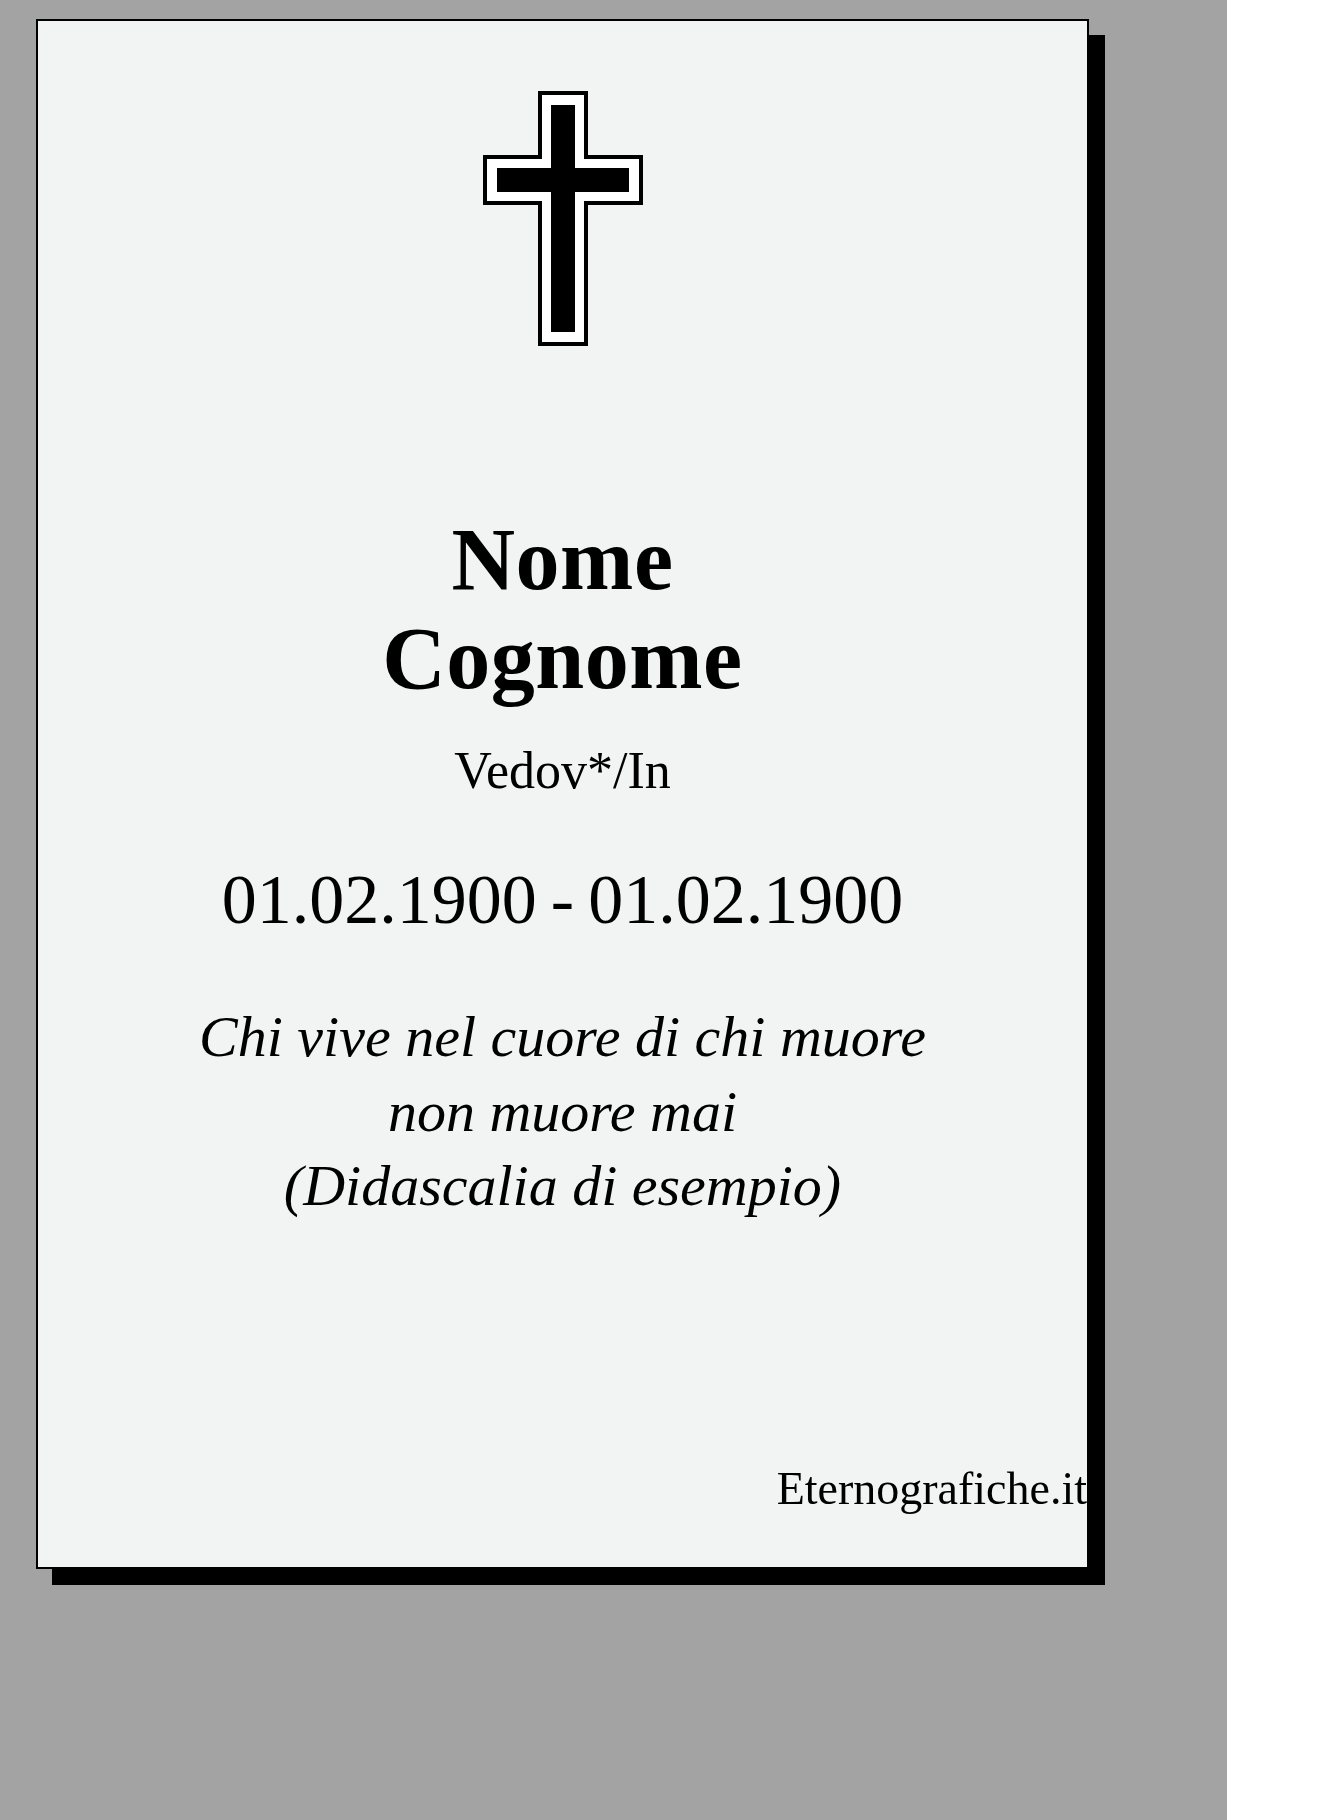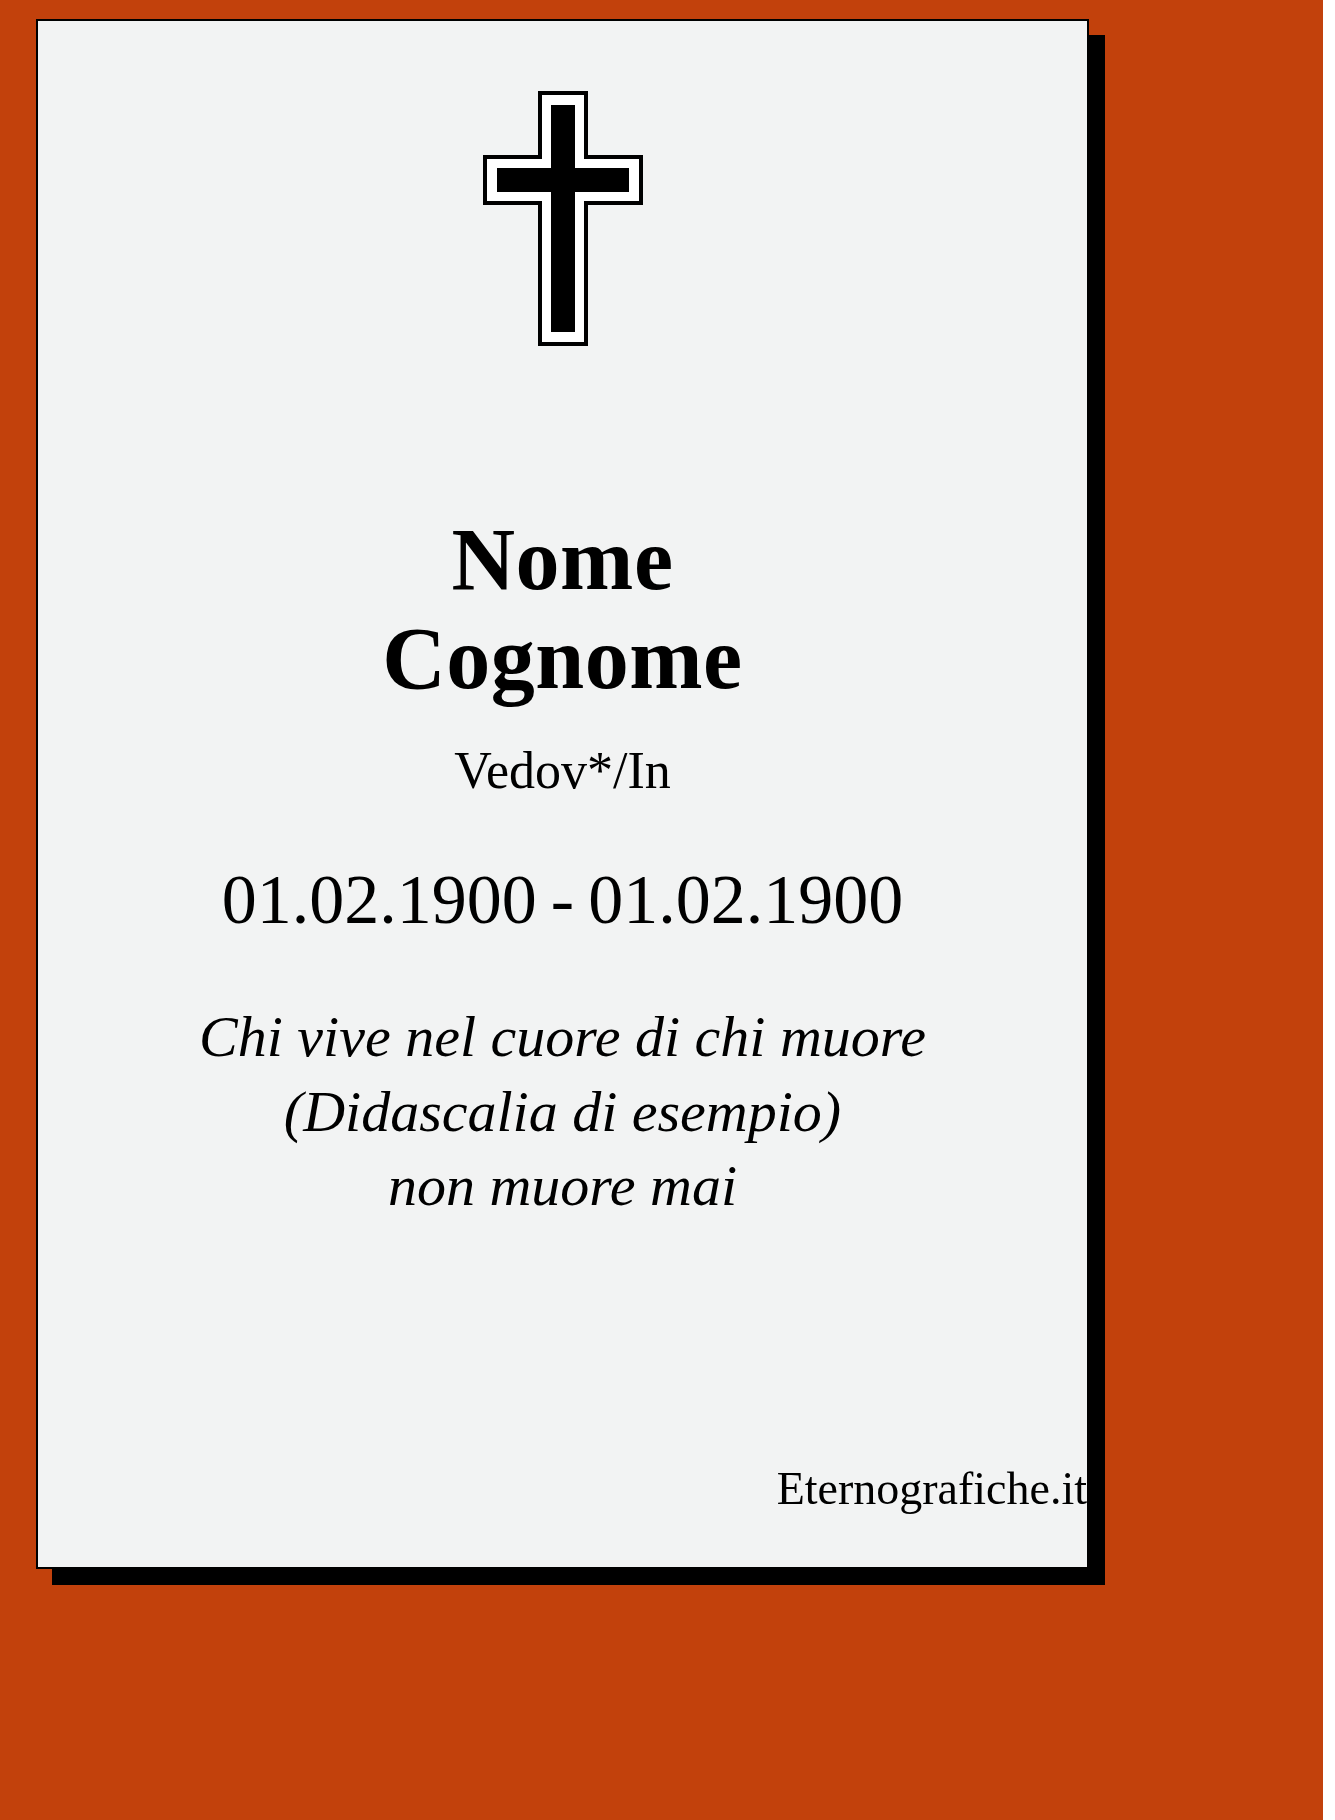--- a/index.html
+++ b/index.html
@@ -12,23 +12,23 @@
     height: 1820px;
     font-family: "Liberation Serif", serif;
     position: relative;
     overflow: hidden;
   }
 
   .canvas {
     position: absolute;
     left: 0;
     top: 0;
-    width: 1323px;
+    width: 1227px;
     height: 1820px;
-    background: #c2410c;
+    background: #a3a3a3;
   }
 
   
   .card-shadow {
     position: absolute;
     left: 52px;
     top: 35px;
     width: 1053px;
     height: 1550px;
     background: #000000;
@@ -140,20 +140,20 @@
       <div class="name-line">Cognome</div>
       <div class="status-line">Vedov*/In</div>
     </div>
 
     <div class="dates-line">
       <span>01.02.1900</span><span class="dates-sep">-</span><span>01.02.1900</span>
     </div>
 
     <div class="epitaph">
       <div>Chi vive nel cuore di chi muore</div>
+      <div>non muore mai</div>
       <div>(Didascalia di esempio)</div>
-      <div>non muore mai</div>
     </div>
 
     <div class="footer">Eternografiche.it</div>
 
   </div>
 </div>
 
 </body></html>

